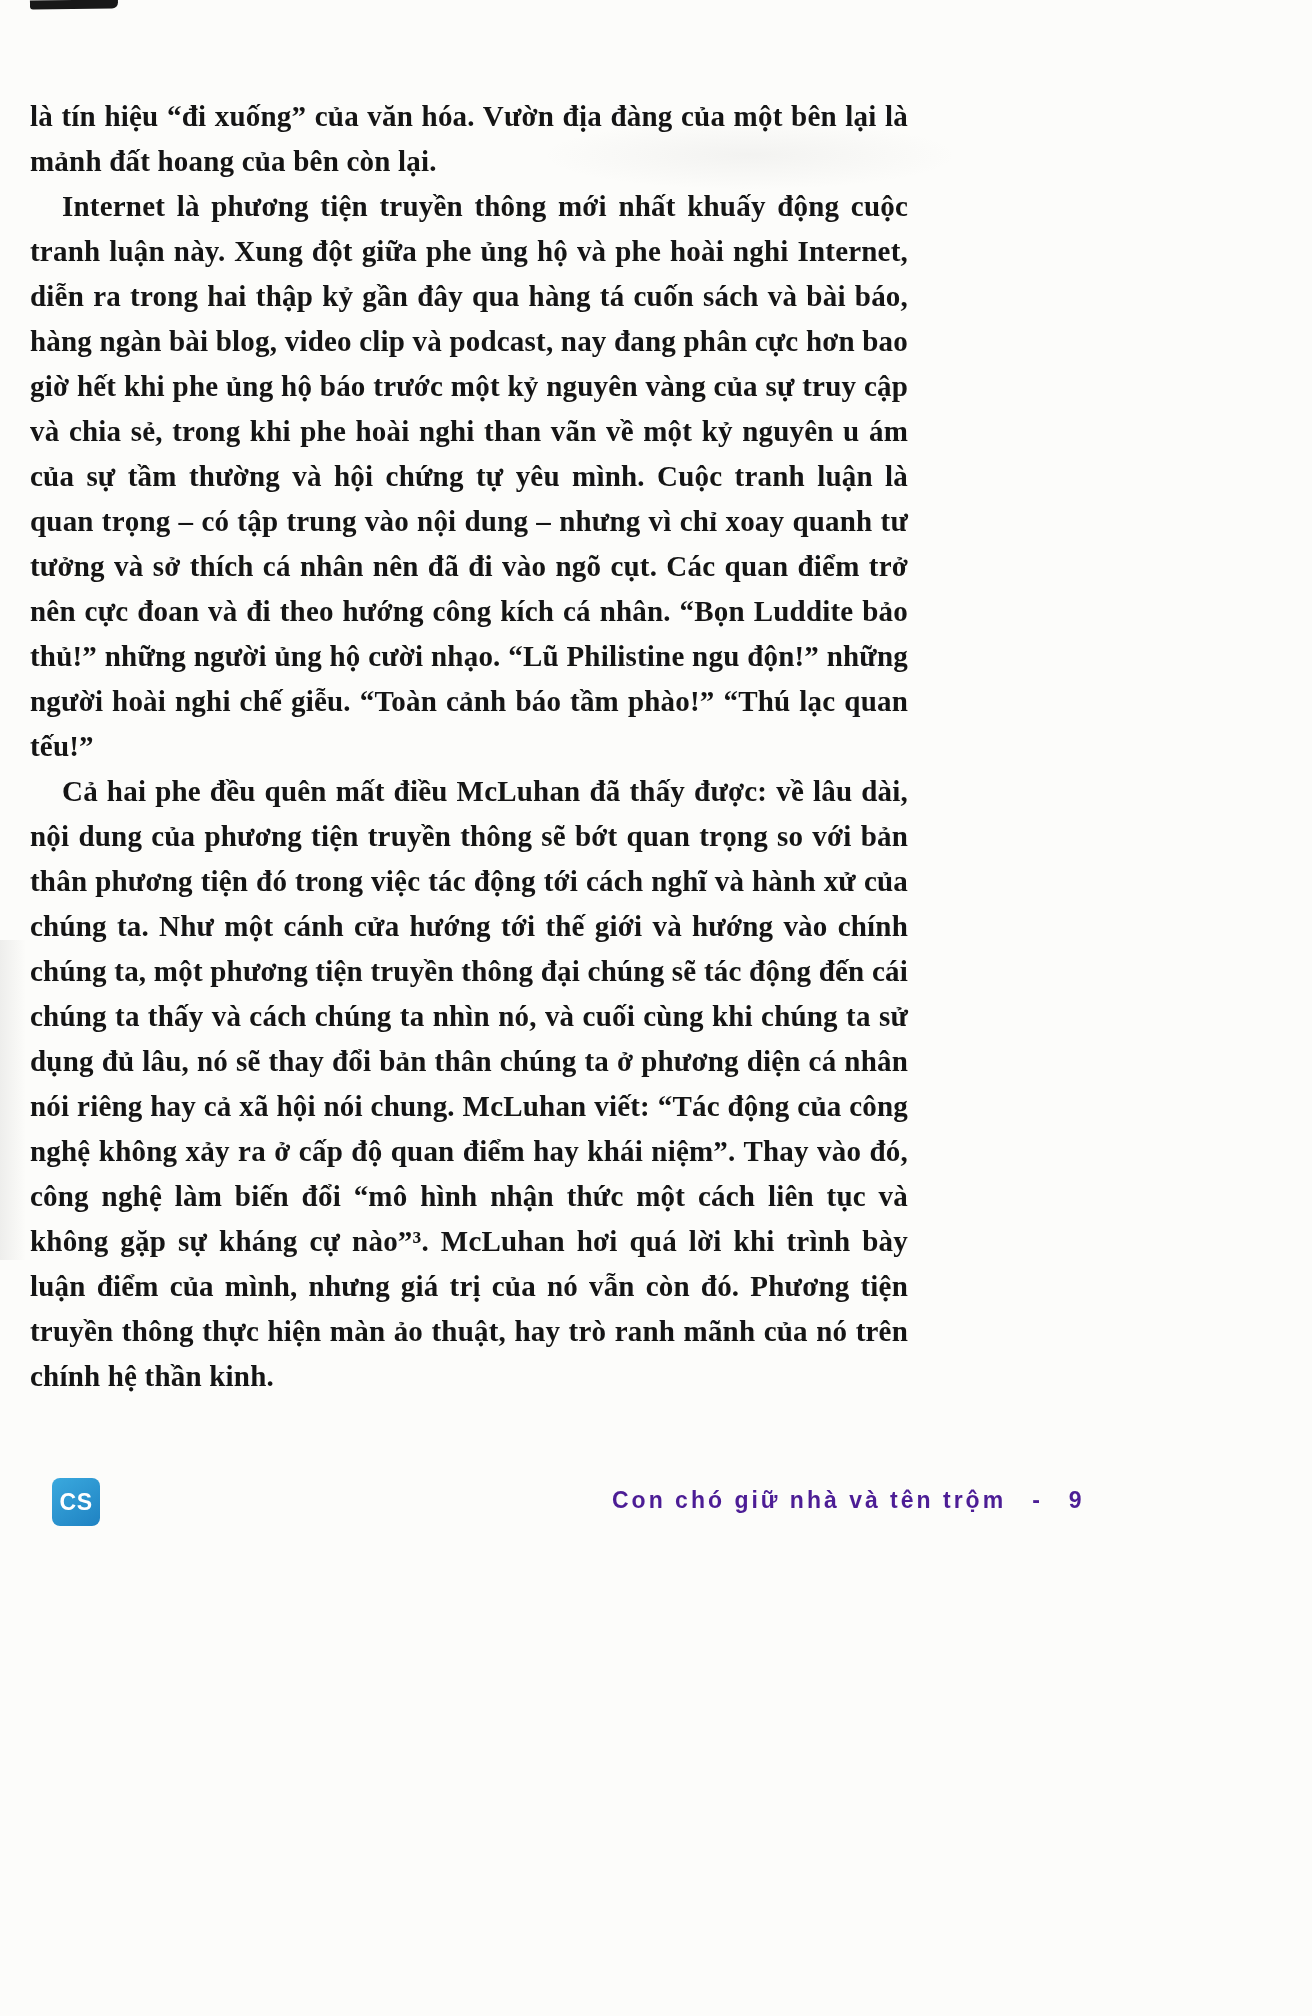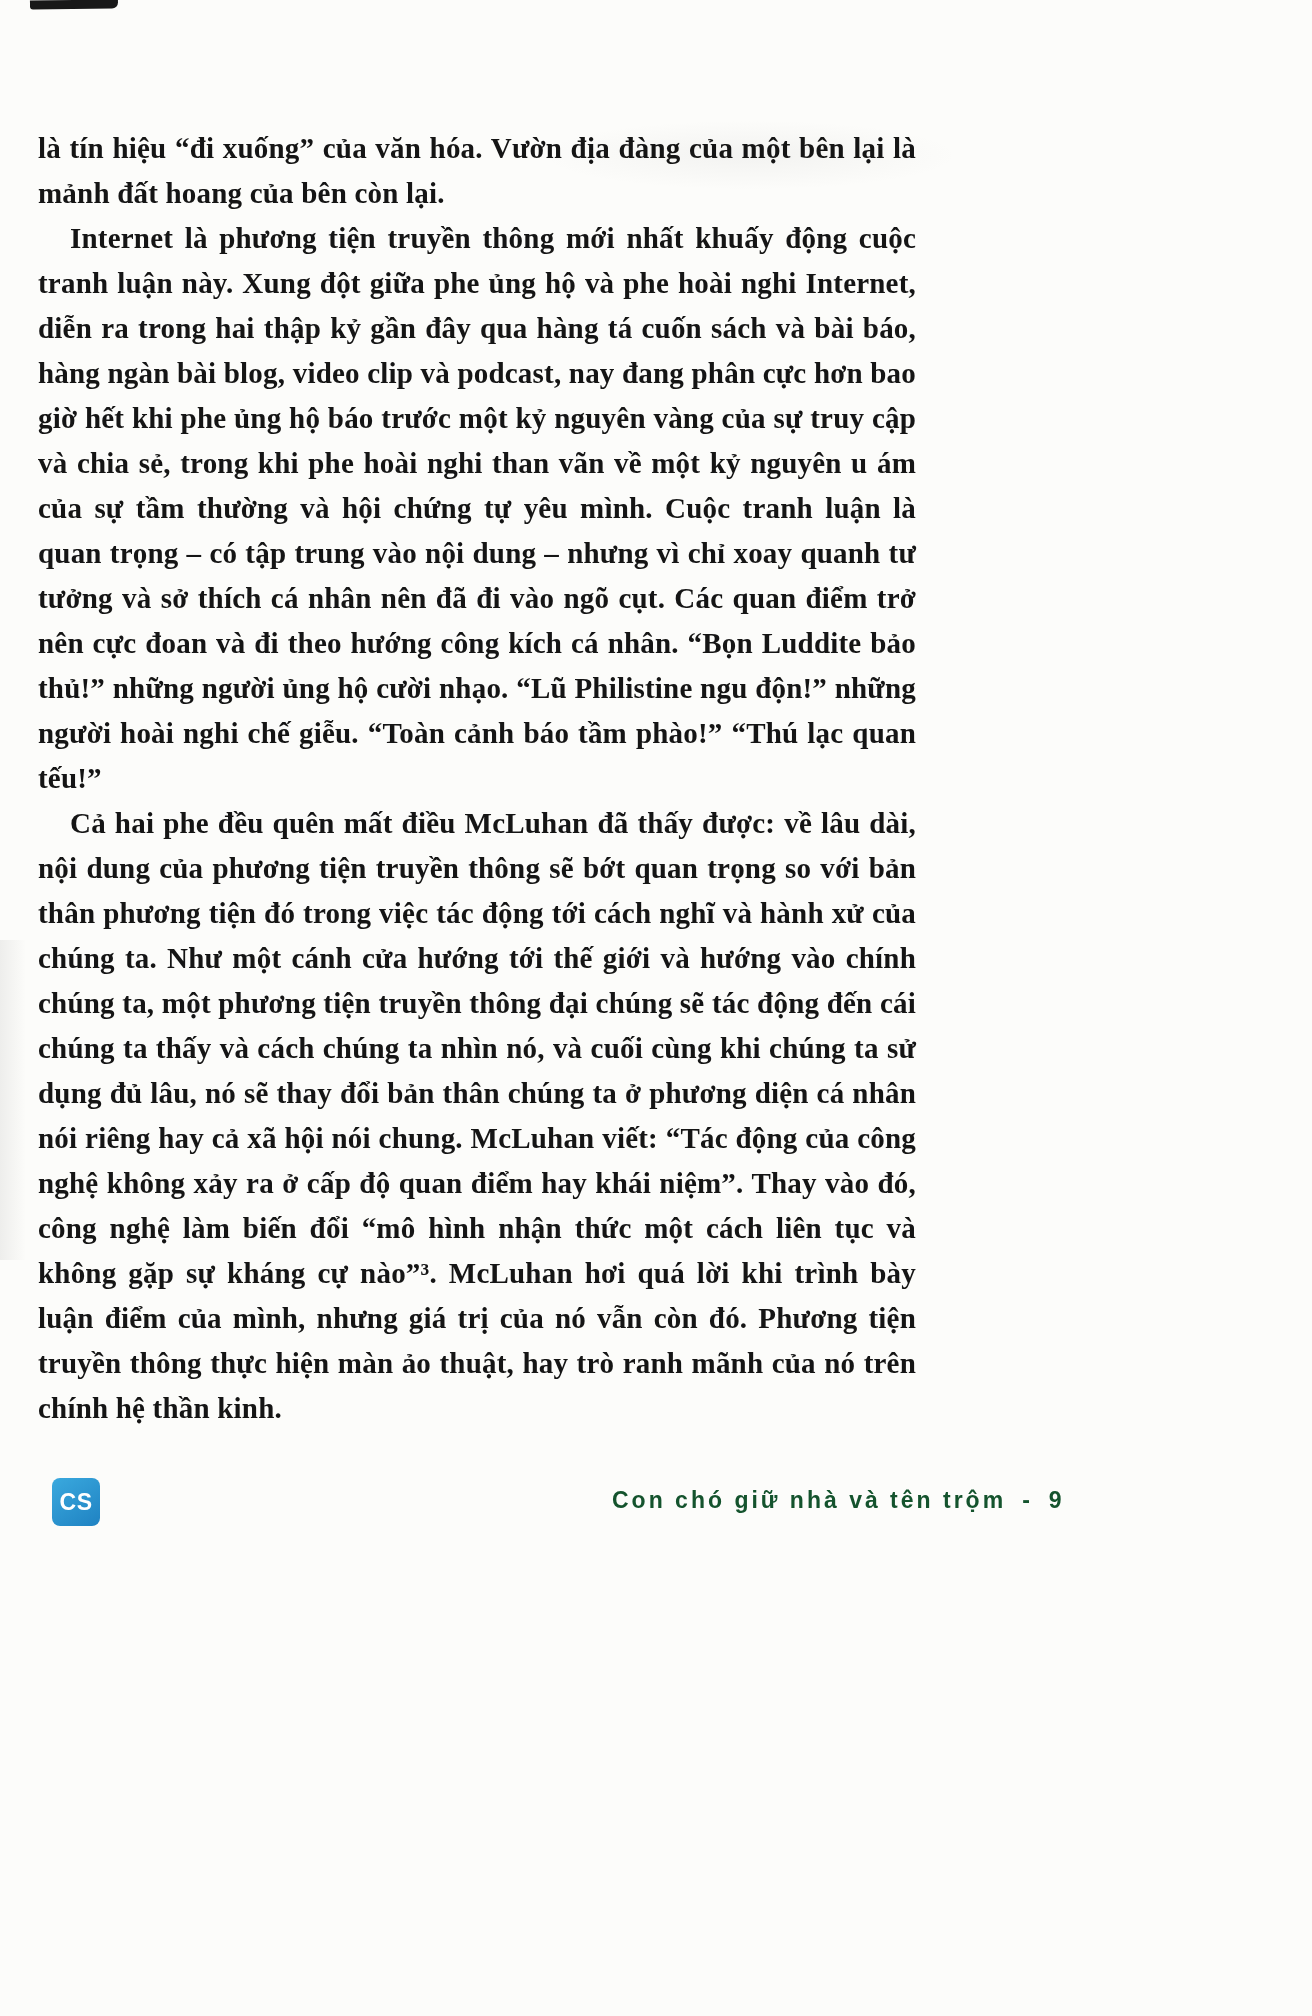--- a/index.html
+++ b/index.html
@@ -33,50 +33,49 @@
   .smudge-left {
     position: absolute;
     left: 0; top: 940px;
     width: 26px; height: 320px;
     background: linear-gradient(to right, rgba(110,110,110,0.10), transparent);
   }
 
   
   .text-block {
     position: absolute;
-    left: 38px;
+    left: 30px;
     top: 94px;
     width: 878px;
-    margin-top: 32px;
   }
   .para {
     font-size: 29px;
     line-height: 45px;
     font-weight: 600;
     color: #151515;
     text-align: justify;
     text-indent: 32px;
     letter-spacing: 0.2px;
   }
   .para.no-indent { text-indent: 0; }
 
   
   .footer {
     position: absolute;
     top: 1487px;
     left: 612px;
     z-index: 2;
     display: flex;
     align-items: baseline;
-    gap: 16px;
+    gap: 26px;
     font-family: "Liberation Sans", sans-serif;
     font-weight: bold;
     font-size: 23px;
     letter-spacing: 3px;
-    color: #14532d;
+    color: #4c1d95;
     white-space: nowrap;
   }
 
   
   .watermark {
     position: absolute;
     top: 1478px;
     left: 52px;
     z-index: 1;
     display: flex;

